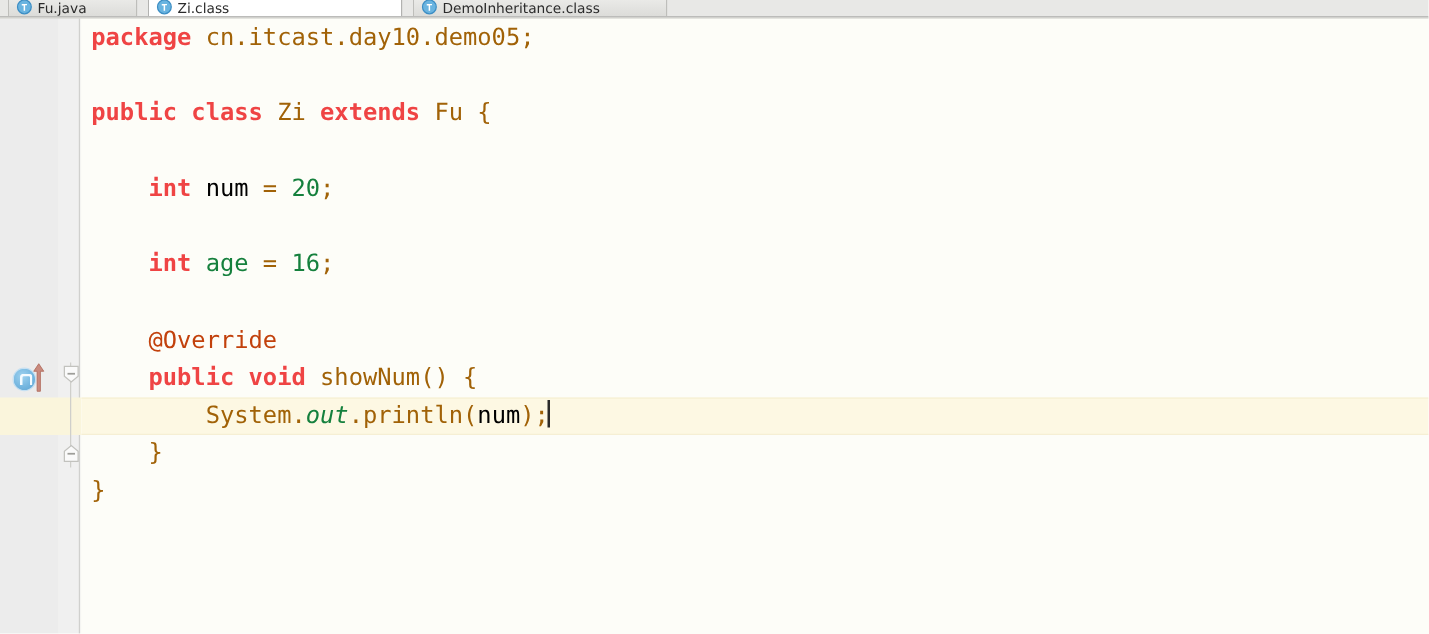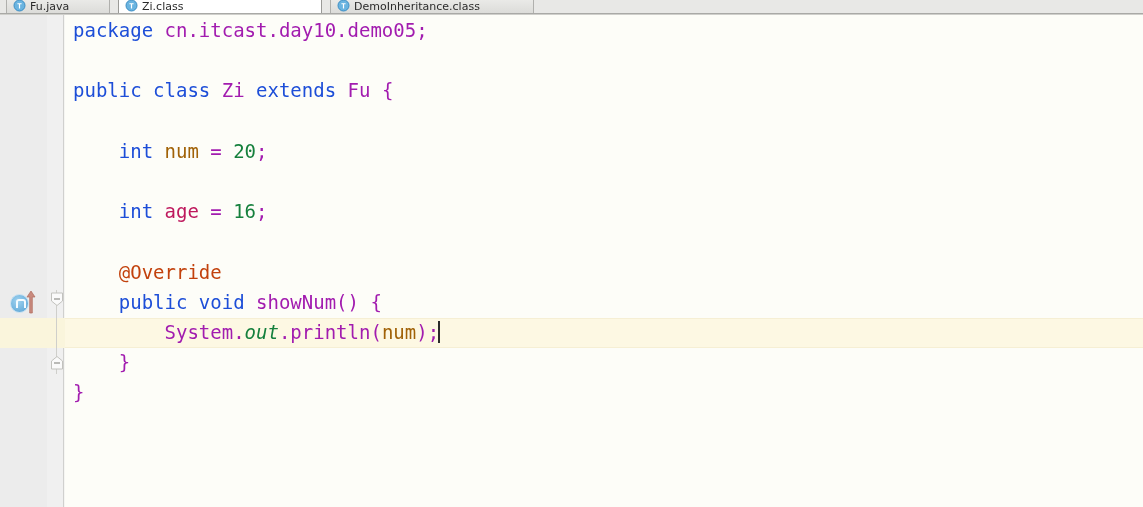--- a/index.html
+++ b/index.html
@@ -189,27 +189,27 @@
   .hl-gutter {
     position: absolute;
     left: 0;
     width: 65px;
     height: 30px;
     background: #faf5dc;
     box-sizing: border-box;
   }
 
   
-  .kw   { color: #1d4ed8; font-weight: normal; }
+  .kw   { color: #ef4444; font-weight: bold; }
   .num  { color: #15803d; }
-  .fld  { color: #a16207; }
+  .fld  { color: #000000; }
   .fldi { color: #15803d; font-style: italic; }
-  .gray { color: #be185d; }
+  .gray { color: #15803d; }
   .anno { color: #c2410c; }
-  .plain{ color: #a21caf; }
+  .plain{ color: #a16207; }
 
   .caret {
     display: inline-block;
     width: 2px;
     height: 22px;
     background: #2b2b2b;
     vertical-align: -4px;
     margin-left: -1px;
   }
 

